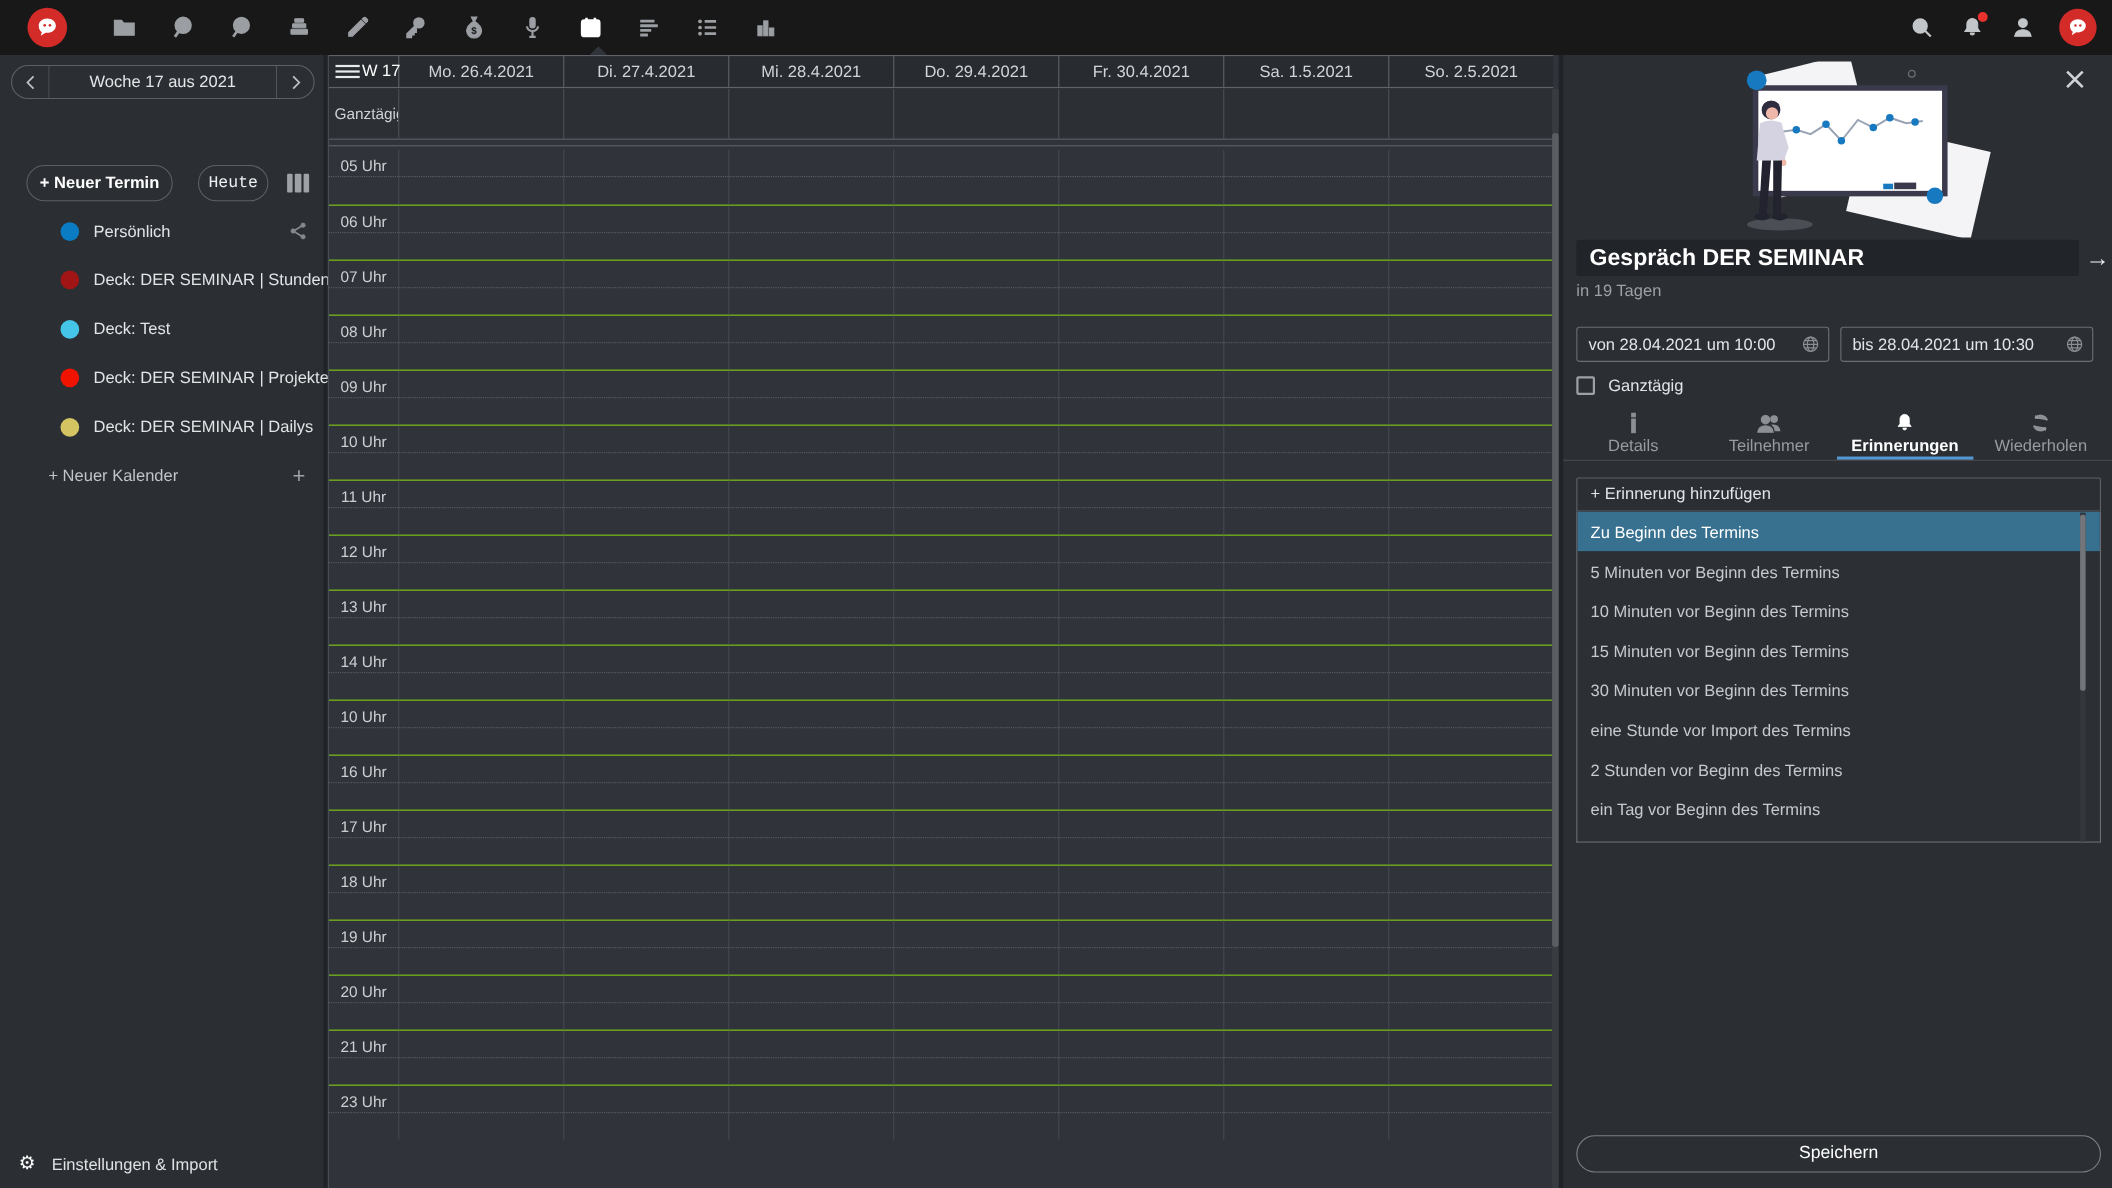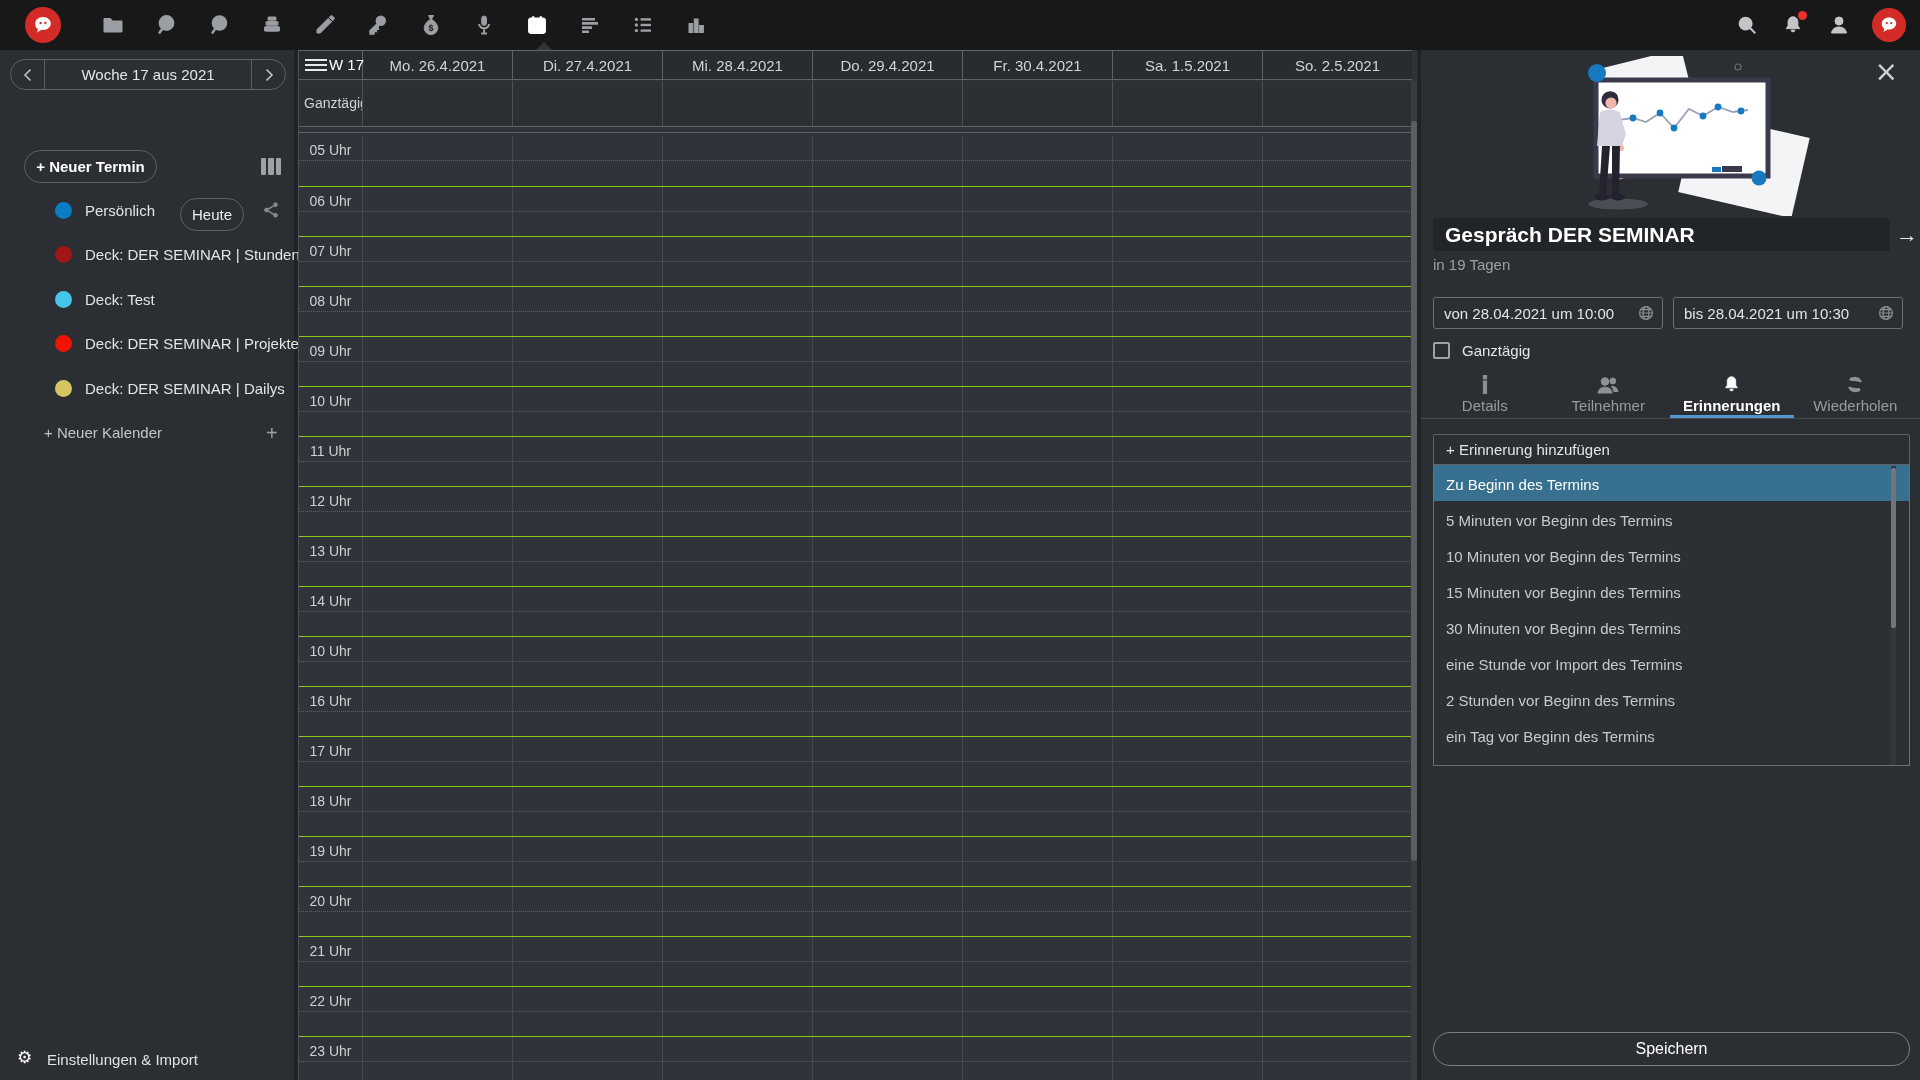--- a/index.html
+++ b/index.html
@@ -24,21 +24,21 @@
 
   
   #sidebar { position:absolute; left:0; top:50px; width:294px; height:1030px; background:#2b2f34; }
   #weeknav { position:absolute; left:10px; top:9px; width:276px; height:31px; border:1px solid #5c6065; border-radius:16px; display:flex; align-items:stretch; }
   .wn-btn { width:34px; display:flex; align-items:center; justify-content:center; cursor:pointer; }
   .wn-btn.left { border-right:1px solid #5c6065; border-radius:16px 0 0 16px; }
   .wn-btn.right { border-left:1px solid #5c6065; border-radius:0 16px 16px 0; }
   .wn-btn svg { stroke:#c0c3c6; }
   #week-label { flex:1; display:flex; align-items:center; justify-content:center; font-size:15px; color:#e4e6e8; }
   #new-event-btn { position:absolute; left:24px; top:100px; width:133px; height:33px; border:1px solid #5c6065; border-radius:17px; background:transparent; color:#fff; font-weight:bold; font-size:15px; font-family:inherit; cursor:pointer; }
-  #today-btn { position:absolute; left:180px; top:100px; width:64px; height:33px; border:1px solid #5c6065; border-radius:17px; background:transparent; color:#eceef0; font-size:15px; font-family:Liberation Sans, sans-serif; cursor:pointer;margin-top:48px; }
+  #today-btn { position:absolute; left:180px; top:100px; width:64px; height:33px; border:1px solid #5c6065; border-radius:17px; background:transparent; color:#eceef0; font-size:15px; font-family:Liberation Mono, monospace; cursor:pointer; }
   #view-toggle { position:absolute; left:261px; top:108px; width:20px; height:17px; display:flex; gap:2px; cursor:pointer; }
   #view-toggle i { flex:1; background:#9ea1a5; border-radius:1px; }
   #cal-list { position:absolute; left:0; top:138px; width:294px; }
   .cal-row { position:relative; height:44.5px; display:flex; align-items:center; cursor:pointer;margin-left:41px; }
   .cal-dot { position:absolute; left:14px; width:17px; height:17px; border-radius:50%; }
   .cal-label { position:absolute; left:44px; font-size:15px; color:#e2e4e6; white-space:nowrap; }
   .cal-share { position:absolute; left:221px; top:13px; }
   .cal-menu { position:absolute; left:266px; top:19px; display:flex; gap:3px; cursor:pointer; }
   .cal-menu i, .nc-plus { display:block; }
   .cal-menu i { width:4px; height:4px; border-radius:50%; background:#8f9296; }
@@ -504,30 +504,20 @@
         <div class="t-gutter">21 Uhr</div>
         <div class="t-cell"></div>
         <div class="t-cell"></div>
         <div class="t-cell"></div>
         <div class="t-cell"></div>
         <div class="t-cell"></div>
         <div class="t-cell"></div>
         <div class="t-cell"></div>
       </div>
       <div class="t-row">
-        <div class="t-gutter">22 Uhr</div>
-        <div class="t-cell"></div>
-        <div class="t-cell"></div>
-        <div class="t-cell"></div>
-        <div class="t-cell"></div>
-        <div class="t-cell"></div>
-        <div class="t-cell"></div>
-        <div class="t-cell"></div>
-      </div>
-      <div class="t-row">
         <div class="t-gutter">23 Uhr</div>
         <div class="t-cell"></div>
         <div class="t-cell"></div>
         <div class="t-cell"></div>
         <div class="t-cell"></div>
         <div class="t-cell"></div>
         <div class="t-cell"></div>
         <div class="t-cell"></div>
       </div>
     </div>

